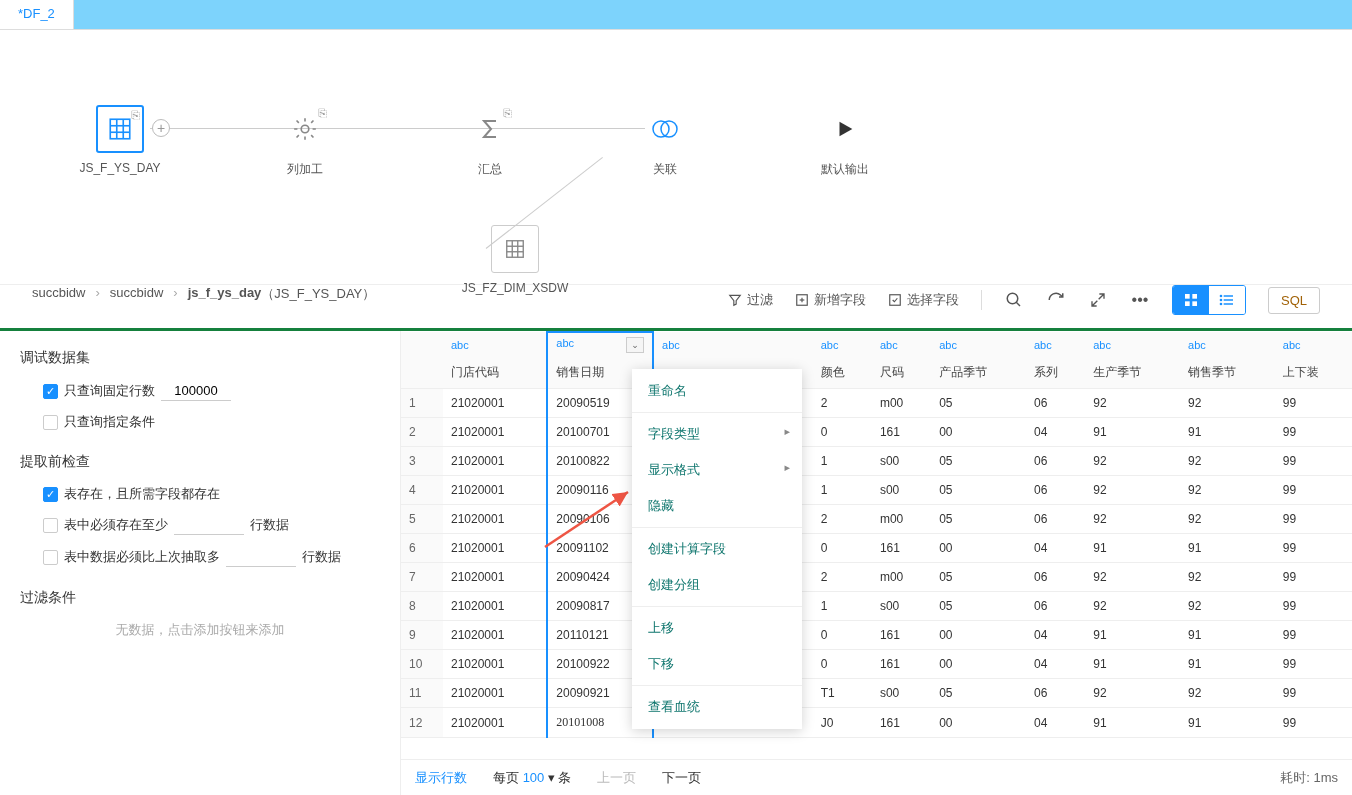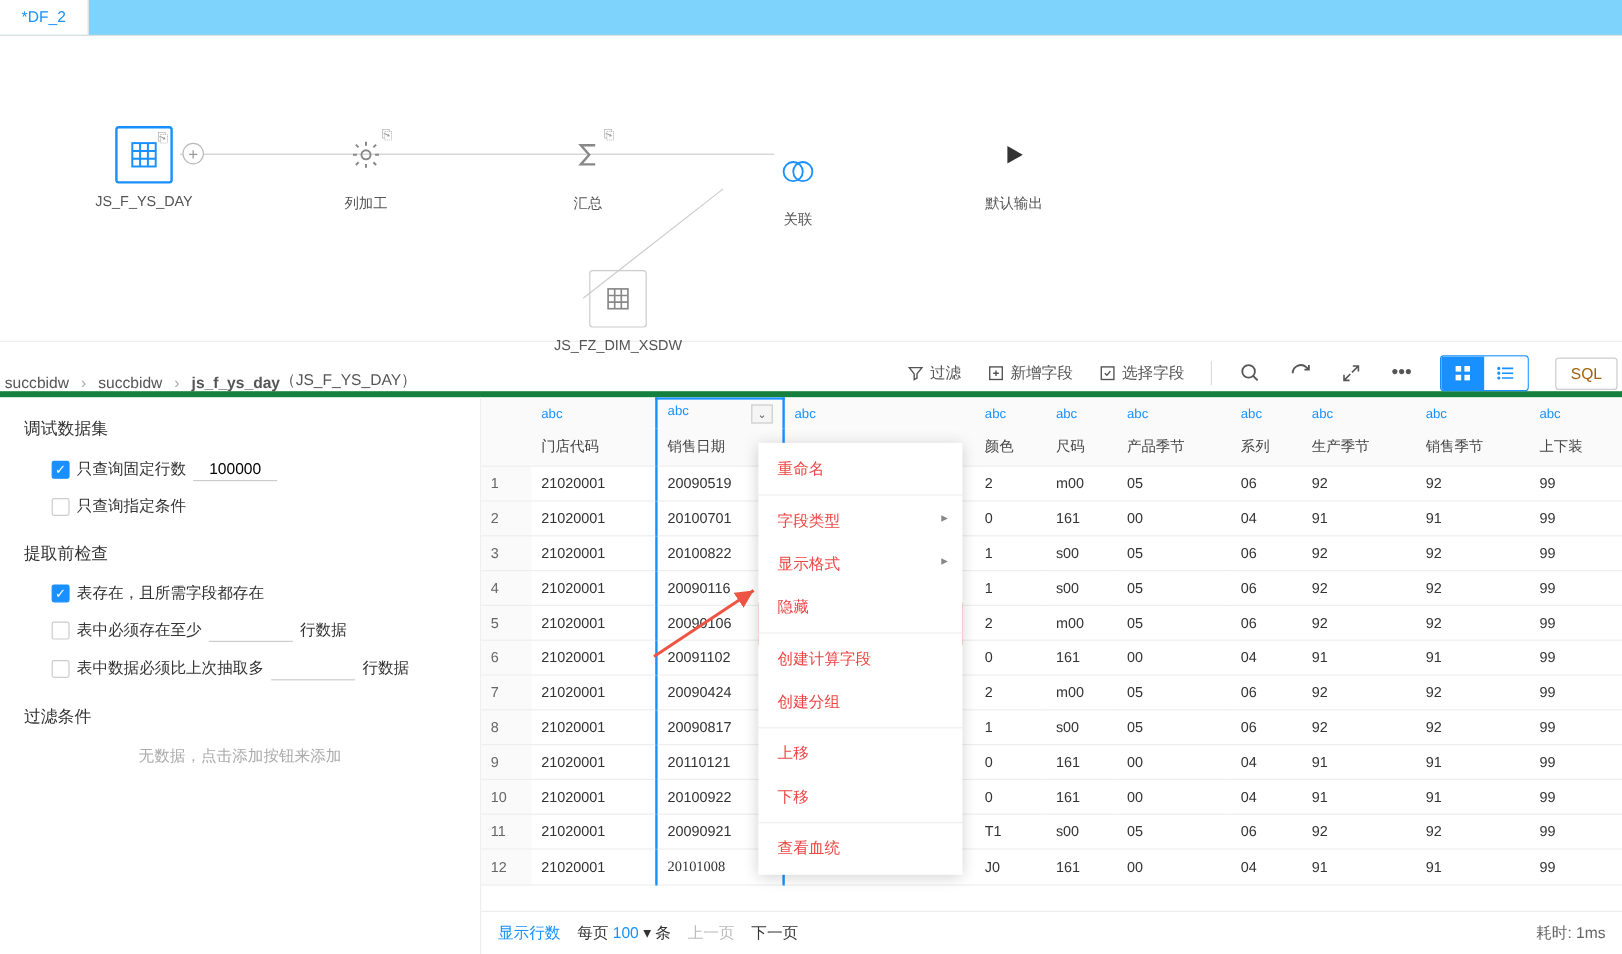--- a/index.html
+++ b/index.html
@@ -11,21 +11,21 @@
 .flow-node{position:absolute;text-align:center;width:90px}
 .flow-icon-box{width:48px;height:48px;margin:0 auto 8px;display:flex;align-items:center;justify-content:center;position:relative}
 .node-sel .flow-icon-box{border:2px solid #1890ff;border-radius:3px}
 .flow-label{font-size:12px;color:#555}
 .corner{position:absolute;top:2px;right:2px;font-size:11px;color:#999}
 .add-btn{position:absolute;width:18px;height:18px;border:1px solid #bbb;border-radius:50%;display:flex;align-items:center;justify-content:center;color:#999;font-size:14px;background:#fff}
 
 .flow-line{position:absolute;background:#ccc}
 .hl{height:1px}
 
-.breadcrumb-bar{height:46px;display:flex;align-items:flex-end;padding:0 4px;border-bottom:5px solid #15803d}
+.breadcrumb-bar{height:46px;display:flex;align-items:flex-start;padding:0 32px;border-bottom:3px solid #15803d}
 .crumb{color:#555;font-size:13px}
 .crumb-sep{margin:0 10px;color:#aaa}
 .crumb-bold{font-weight:600}
 .tool-group{margin-left:auto;display:flex;align-items:center;gap:22px}
 .tool-item{display:flex;align-items:center;gap:5px;color:#555;cursor:pointer;font-size:13px}
 .icon-btn{width:20px;height:20px;display:flex;align-items:center;justify-content:center;color:#555;cursor:pointer;font-size:16px}
 .view-toggle{display:flex;border:1px solid #1890ff;border-radius:3px;overflow:hidden}
 .vt-btn{width:36px;height:28px;display:flex;align-items:center;justify-content:center;background:#fff;color:#1890ff;cursor:pointer}
 .vt-btn.active{background:#1890ff;color:#fff}
 .sql-btn{border:1px solid #ccc;padding:5px 12px;border-radius:3px;color:#a16207;cursor:pointer}
@@ -42,27 +42,27 @@
 .table-wrap{flex:1;display:flex;flex-direction:column;overflow:hidden;border-left:1px solid #eee}
 .tbl{width:100%;border-collapse:collapse;font-size:12px}
 .tbl th,.tbl td{padding:7px 8px;text-align:left;border-bottom:1px solid #eee;white-space:nowrap}
 .tbl th{font-weight:500;color:#444}
 .type-row th{color:#1890ff;font-size:11px;background:#fafafa;border-bottom:none;padding:4px 8px}
 .hdr-row{background:#fafafa}
 .rownum{background:#fafafa;text-align:center;width:42px;color:#666;font-weight:500}
 .dd-btn{float:right;width:18px;height:16px;border:1px solid #ccc;background:#f5f5f5;display:flex;align-items:center;justify-content:center;font-size:9px;color:#666;cursor:pointer}
 
 .ctx-menu{position:absolute;left:632px;top:369px;width:170px;background:#fff;box-shadow:0 2px 12px rgba(0,0,0,.18);padding:4px 0;z-index:100;font-size:13px}
-.ctx-item{padding:9px 16px;cursor:pointer;color:#ef4444;position:relative}
+.ctx-item{padding:9px 16px;cursor:pointer;color:#0f766e;position:relative}
 .ctx-sep{height:1px;background:#eee;margin:3px 0}
 .ctx-sub::after{content:"▸";position:absolute;right:12px;color:#888;font-size:11px}
 .hl-box{border:2px solid #e54;position:absolute;pointer-events:none}
 .arrow-svg{position:absolute;pointer-events:none}
 
-.pager{height:36px;display:flex;align-items:center;padding:0 14px;gap:14px;border-top:1px solid #eee;font-size:13px}
+.pager{height:36px;display:flex;align-items:center;padding:0 14px;gap:26px;border-top:1px solid #eee;font-size:13px}
 .pg-link{color:#1890ff;cursor:pointer}
 .pg-dim{color:#bbb}
 .pg-right{margin-left:auto;color:#666}
 
 svg{display:block}
 </style>
 </head>
 <body>
 
 <div class="tab-bar">
@@ -102,21 +102,21 @@
   <div class="flow-node" style="left:445px;top:75px">
     <div class="flow-icon-box">
         <svg width="24" height="24" viewBox="0 0 24 24" fill="none" stroke="#888" stroke-width="2">
           <path d="M18 4H6l7 8-7 8h12"></path>
         </svg>
         <span class="corner">⎘</span>
       </div>
     <div class="flow-label">汇总</div>
   </div>
 
-  <div class="flow-node" style="left:620px;top:89px">
+  <div class="flow-node" style="left:620px;top:75px">
     <div class="flow-icon-box">
         <svg width="30" height="24" viewBox="0 0 30 24" fill="none" stroke="#1890ff" stroke-width="1.5">
           <circle cx="11" cy="12" r="8"></circle>
           <circle cx="19" cy="12" r="8"></circle>
         </svg>
       </div>
     <div class="flow-label">关联</div>
   </div>
 
   <div class="flow-node" style="left:800px;top:75px">

